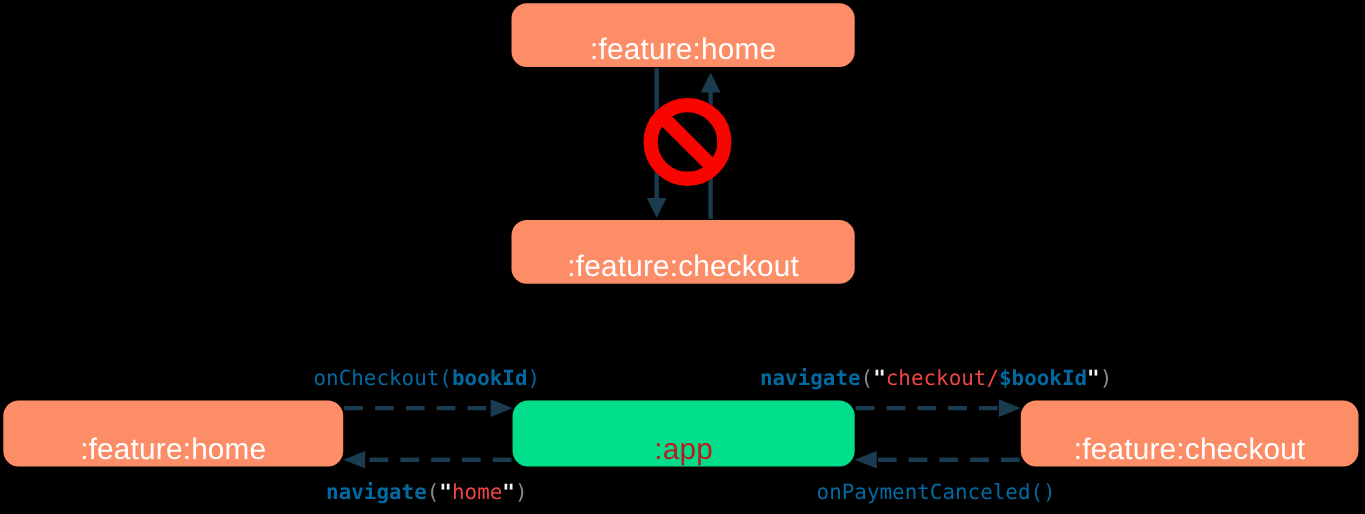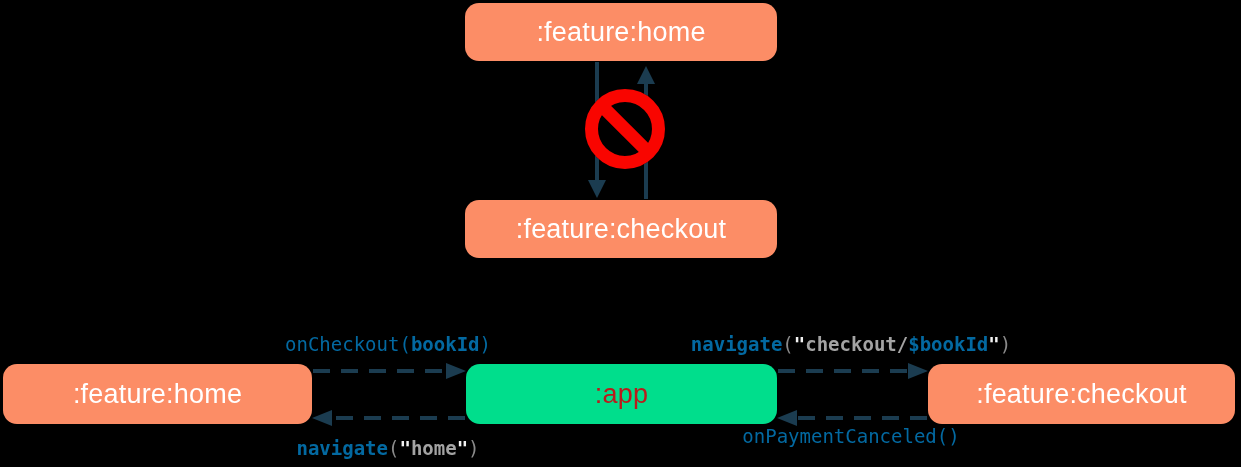--- a/index.html
+++ b/index.html
@@ -1,41 +1,41 @@
 <!DOCTYPE html>
 <html><head>
 <meta charset="utf-8">
 <style>
   html,body{margin:0;padding:0;background:#000;}
   #canvas{
     position:relative;width:1241px;height:467px;background:#000000;
     overflow:hidden;font-family:"Liberation Sans",sans-serif;
   }
   .module-box{
-    position:absolute;border-radius:14px;display:flex;align-items:center;justify-content:center;
+    position:absolute;border-radius:14px;display:flex;align-items:flex-end;justify-content:center;
     font-size:27px;letter-spacing:.2px;
   }
   .feature{background:#FC8D66;color:#FFFFFF;}
   .app{background:#00DE8C;color:#b91c1c;}
   #top-home{left:465px;top:3px;width:312px;height:58px;}
   #top-checkout{left:465px;top:200px;width:312px;height:58px;}
   #bot-home{left:3px;top:364px;width:309px;height:60px;}
   #bot-app{left:466px;top:364px;width:311px;height:60px;}
   #bot-checkout{left:928px;top:364px;width:307px;height:60px;}
   svg{position:absolute;left:0;top:0;}
   .code{
     position:absolute;transform:translateX(-50%);white-space:nowrap;
     font-family:"DejaVu Sans Mono",monospace;font-size:19px;
   }
   #label-oncheckout{left:388px;top:333px;}
   #label-navigate-home{left:388px;top:437px;}
   #label-navigate-checkout{left:851px;top:333px;}
-  #label-onpayment{left:851px;top:425px;}
+  #label-onpayment{left:851px;top:437px;}
   .navy{color:#0369a1;}
-  .green{color:#a3a3a3;font-weight:bold;}
+  .green{color:#ef4444;font-weight:normal;}
   .gray{color:#8A8A8A;}
   .white{color:#F2F2F2;font-weight:bold;}
   .bold{font-weight:bold;margin-top:37px;}
 </style>
 </head>
 <body>
 
 <div id="canvas">
 
   <svg width="1241" height="467" viewBox="0 0 1241 467">

